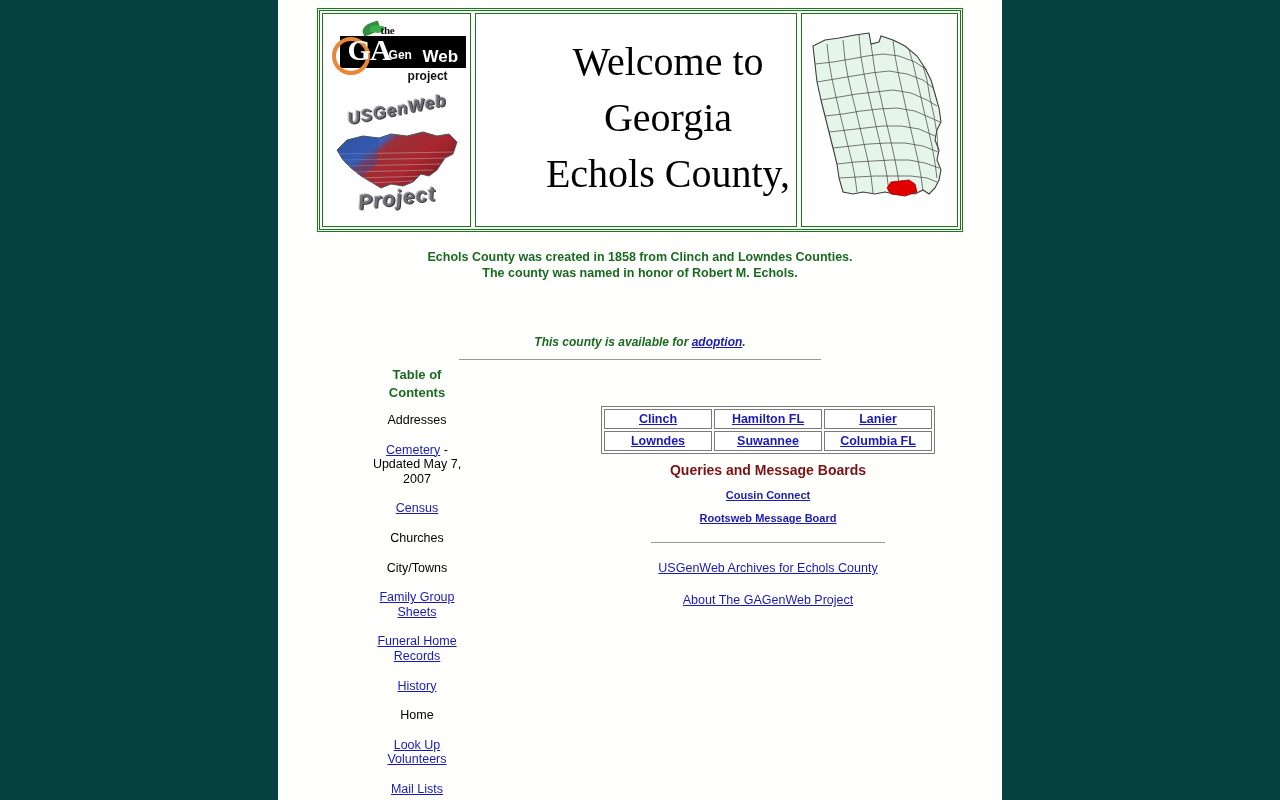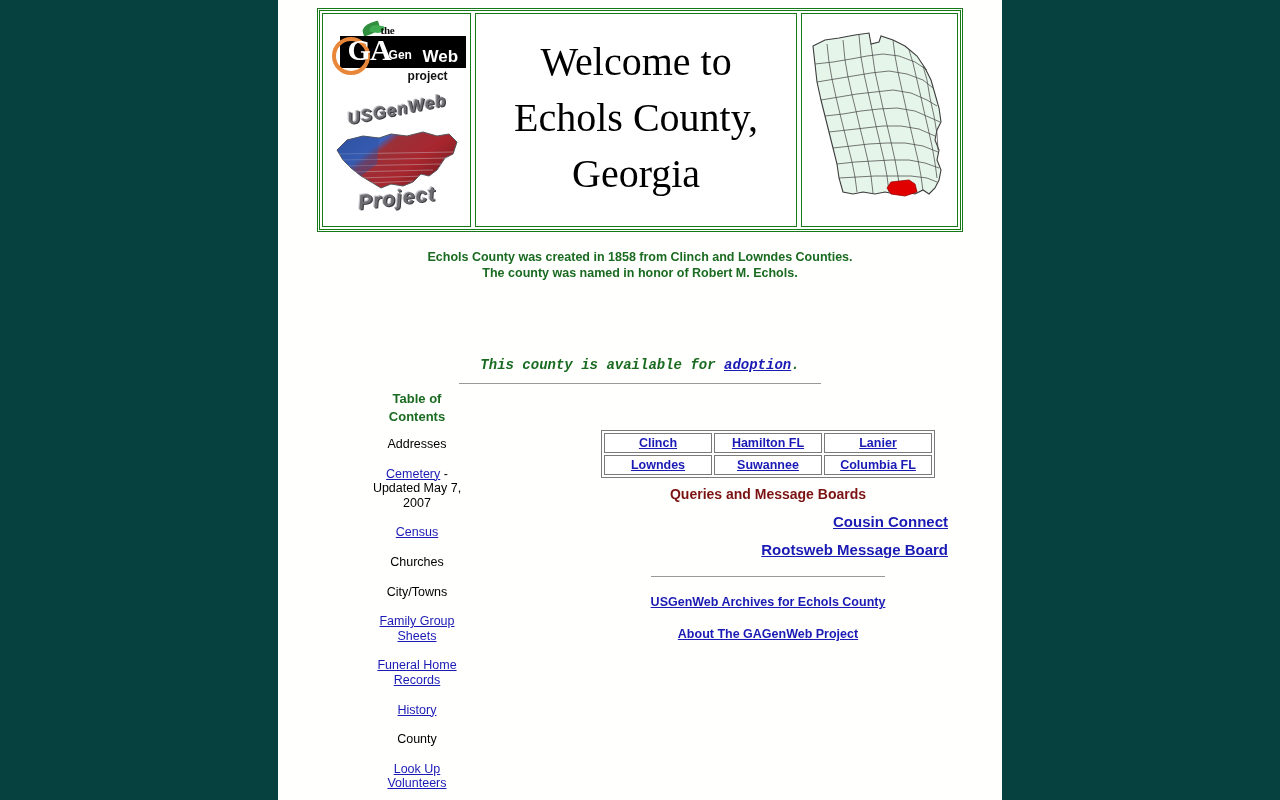--- a/index.html
+++ b/index.html
@@ -37,21 +37,21 @@
   .banner-cell {
     border: 1px solid #157a15;
     background: #ffffff;
     box-sizing: border-box;
     display: flex;
     flex-direction: column;
     align-items: center;
     justify-content: center;
   }
   .cell-logos { width: 152px; padding: 6px 0 8px 0; }
-  .cell-title { width: 328px; margin-left: 4px; }
+  .cell-title { width: 328px; margin-left: 4px; align-items: flex-end; }
   .cell-map   { width: 160px; margin-left: 4px; padding: 4px 0; }
 
   
   .gagen-logo {
     width: 142px;
     height: 62px;
     position: relative;
   }
   .gagen-the {
     position: absolute;
@@ -181,27 +181,27 @@
     text-align: center;
     color: #1a6b21;
     font-size: 12.5px;
     font-weight: bold;
     line-height: 15.5px;
     font-family: "Liberation Sans", sans-serif;
   }
 
   
   .adoption {
-    margin-top: 76px;
-    text-align: center;
-    font-size: 14px;
+    margin-top: 54px;
+    text-align: center;
+    font-size: 12px;
     font-weight: bold;
     font-style: italic;
     color: #1a6b21;
-    font-family: Liberation Mono, monospace;
+    font-family: Liberation Sans, sans-serif;
   }
   .adoption a { color: #1a1ab5; }
 
   .rule-main {
     width: 362px;
     margin: 10px auto 0 auto;
     height: 1px;
     background: #9a9a9a;
     border: 0;
   }
@@ -273,38 +273,38 @@
 
   .queries-heading {
     text-align: center;
     color: #7b1212;
     font-size: 14px;
     font-weight: bold;
     margin-top: 6px;
     font-family: "Liberation Sans", sans-serif;
   }
   .center-link {
-    text-align: right;
+    text-align: center;
     margin-top: 11px;
-    font-size: 15px;
+    font-size: 11px;
     font-weight: bold;
     font-family: "Liberation Sans", sans-serif;
   }
   .rule-right {
     width: 234px;
     margin: 18px auto 0 auto;
     height: 1px;
     background: #9a9a9a;
     border: 0;
   }
   .bottom-link {
     text-align: center;
     margin-top: 18px;
     font-size: 12.5px;
-    font-weight: bold;
+    font-weight: normal;
     font-family: "Liberation Sans", sans-serif;
   }
 </style>
 </head>
 <body>
 
 <div id="page">
 
   <div class="banner">
 
@@ -347,22 +347,22 @@
           </g>
           <path d="M4,26 L14,16 L30,12 L46,14 L44,40 L28,52 L18,44 L10,36 Z" fill="#2e4f9e" opacity="0.45"></path>
         </svg>
         <div class="usgen-word usgen-bottom">Project</div>
       </div>
     </div>
 
     <div class="banner-cell cell-title">
       <div class="welcome-title">
         <div>Welcome to</div>
+        <div>Georgia</div>
         <div>Echols County,</div>
-        <div>Georgia</div>
       </div>
     </div>
 
     <div class="banner-cell cell-map">
       <svg width="148" height="204" viewBox="0 0 148 204">
 
         <path d="M8,28 L20,22 L34,20 L50,17 L64,15 L66,26 L74,24 L76,18 L88,22 L100,28
                  L112,38 L120,50 L126,62 L130,76 L134,90 L136,104 L132,112 L130,122
                  L134,132 L132,142 L136,152 L134,162 L130,170 L124,176 L118,172
                  L110,176 L100,174 L90,176 L80,174 L70,176 L58,174 L48,176 L38,174
@@ -410,21 +410,21 @@
       </div>
       <div class="toc-list">
         <div class="toc-item"><span>Addresses</span></div>
         <div class="toc-item"><a href="#">Cemetery</a><span> - Updated May 7, 2007</span></div>
         <div class="toc-item"><a href="#">Census</a></div>
         <div class="toc-item"><span>Churches</span></div>
         <div class="toc-item"><span>City/Towns</span></div>
         <div class="toc-item"><a href="#">Family Group Sheets</a></div>
         <div class="toc-item"><a href="#">Funeral Home Records</a></div>
         <div class="toc-item"><a href="#">History</a></div>
-        <div class="toc-item"><span>County</span></div>
+        <div class="toc-item"><span>Home</span></div>
         <div class="toc-item"><a href="#">Look Up Volunteers</a></div>
         <div class="toc-item"><a href="#">Mail Lists</a></div>
       </div>
     </div>
 
     <div class="col-right">
 
 
       <table class="neighbors">
         <tbody>

